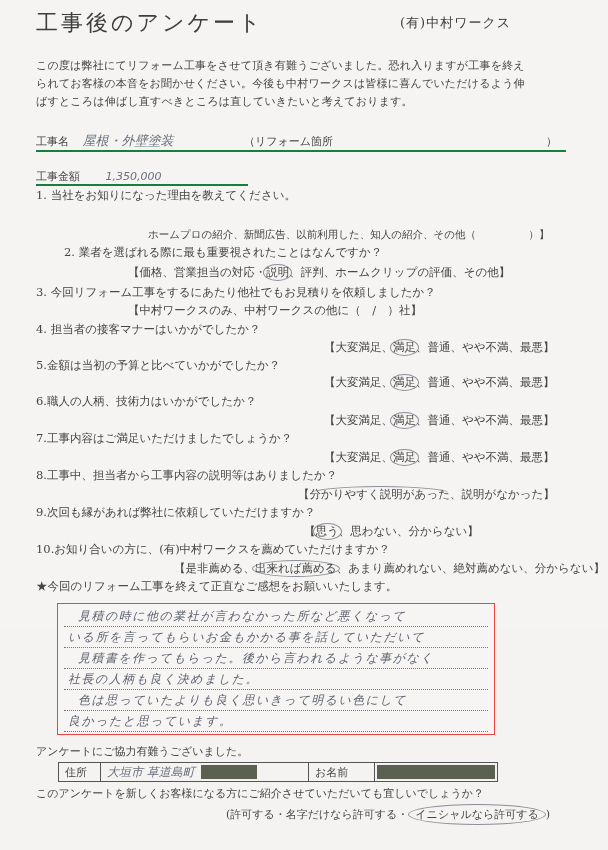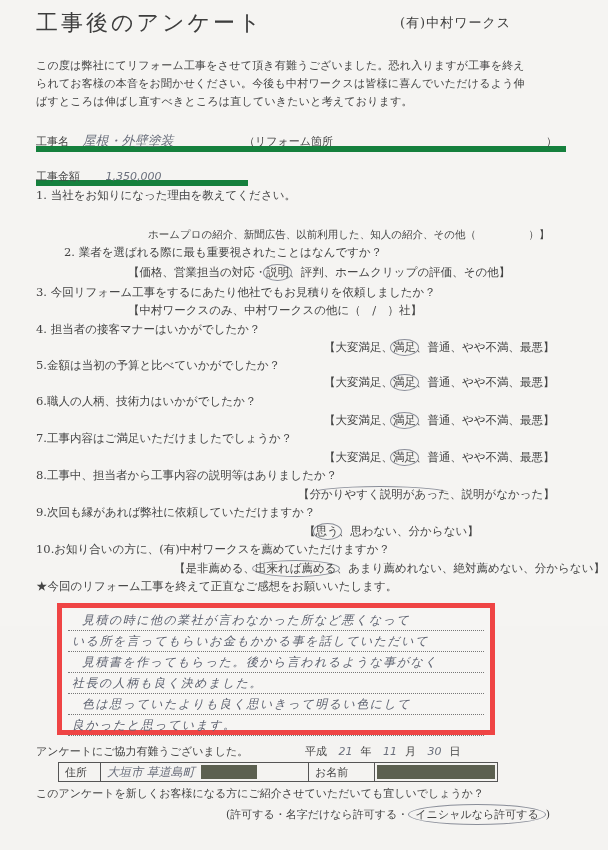--- a/index.html
+++ b/index.html
@@ -5,29 +5,29 @@
   * { box-sizing: border-box; margin: 0; padding: 0; }
   html, body { width: 608px; height: 850px; background: #f4f3f1; overflow: hidden; }
   body { font-family: "DejaVu Serif", "Liberation Serif", serif; color: #3a3a3a; position: relative; }
   .page { position: absolute; left: 0; top: 0; width: 608px; height: 626px; background: #f5f4f2; }
 
   .title { position: absolute; left: 36px; top: 8px; font-size: 22px; letter-spacing: 3px; color: #3d3d3d; }
   .company { position: absolute; left: 400px; top: 14px; font-size: 13px; letter-spacing: 1px; color: #3d3d3d; }
 
   .intro { position: absolute; left: 36px; top: 57px; width: 545px; font-size: 11px; line-height: 18px; color: #444; letter-spacing: 0.2px; }
 
-  .field-line { position: absolute; border-bottom: 6px solid #15803d; font-size: 11px; color: #444; }
+  .field-line { position: absolute; border-bottom: 2px solid #15803d; font-size: 11px; color: #444; }
   .hand { font-family: "DejaVu Sans", sans-serif; font-style: italic; color: #6a6f7c; font-size: 13px; }
 
   .q { position: absolute; left: 36px; font-size: 11.5px; color: #444; }
   .opts { position: absolute; font-size: 10.5px; color: #444; white-space: nowrap; }
   .circle { display: inline-block; border: 1px solid #8a8e99; border-radius: 50%; padding: 0 2px; margin: -1px -3px; }
   .circle-wide { display: inline-block; border: 1px solid #8a8e99; border-radius: 50%; padding: 1px 4px; }
 
-  .comment-box { position: absolute; left: 57px; top: 603px; width: 438px; height: 132px; border: 5px solid #ef4444; background: #f6f5f3; }
+  .comment-box { position: absolute; left: 57px; top: 603px; width: 438px; height: 132px; border: 1px solid #ef4444; background: #f6f5f3; }
   .comment-line { position: absolute; left: 6px; right: 6px; height: 21px; border-bottom: 1px dotted #777; font-family: "DejaVu Sans", sans-serif; font-style: italic; font-size: 12px; color: #5d6270; white-space: nowrap; overflow: hidden; padding-left: 14px; line-height: 21px; letter-spacing: 1.5px; }
 
   .thanks { position: absolute; left: 36px; top: 744px; font-size: 11px; color: #444; }
   .date { position: absolute; left: 305px; top: 744px; font-size: 11px; color: #444; }
   .date .hand { font-size: 11px; margin: 0 8px; }
 
   .info-table { position: absolute; left: 58px; top: 762px; width: 440px; height: 20px; border: 1px solid #555; display: flex; font-size: 11px; color: #444; }
   .info-table > div { border-right: 1px solid #555; display: flex; align-items: center; padding: 0 6px; }
   .info-table > div:last-child { border-right: none; }
   .redact { display: inline-block; background: #5c6050; height: 14px; }
@@ -136,26 +136,20 @@
   <div class="comment-box">
     <div class="comment-line" style="top:2px;">見積の時に他の業社が言わなかった所など悪くなって</div>
     <div class="comment-line" style="top:23px; padding-left:4px;">いる所を言ってもらいお金もかかる事を話していただいて</div>
     <div class="comment-line" style="top:44px;">見積書を作ってもらった。後から言われるような事がなく</div>
     <div class="comment-line" style="top:65px; padding-left:4px;">社長の人柄も良く決めました。</div>
     <div class="comment-line" style="top:86px;">色は思っていたよりも良く思いきって明るい色にして</div>
     <div class="comment-line" style="top:107px; padding-left:4px;">良かったと思っています。</div>
   </div>
 
   <div class="thanks">アンケートにご協力有難うございました。</div>
-  <div class="date">
-    <span>平成</span>
-    <span class="hand">21</span><span>年</span>
-    <span class="hand">11</span><span>月</span>
-    <span class="hand">30</span><span>日</span>
-  </div>
 
   <div class="info-table">
     <div style="width:42px;">住所</div>
     <div style="width:208px;">
       <span class="hand" style="font-size:12px;">大垣市 草道島町</span>
       <span class="redact" style="width:56px; margin-left:6px;"></span>
     </div>
     <div style="width:66px;">お名前</div>
     <div style="flex:1; padding:0 2px;">
       <span class="redact" style="width:100%;"></span>

